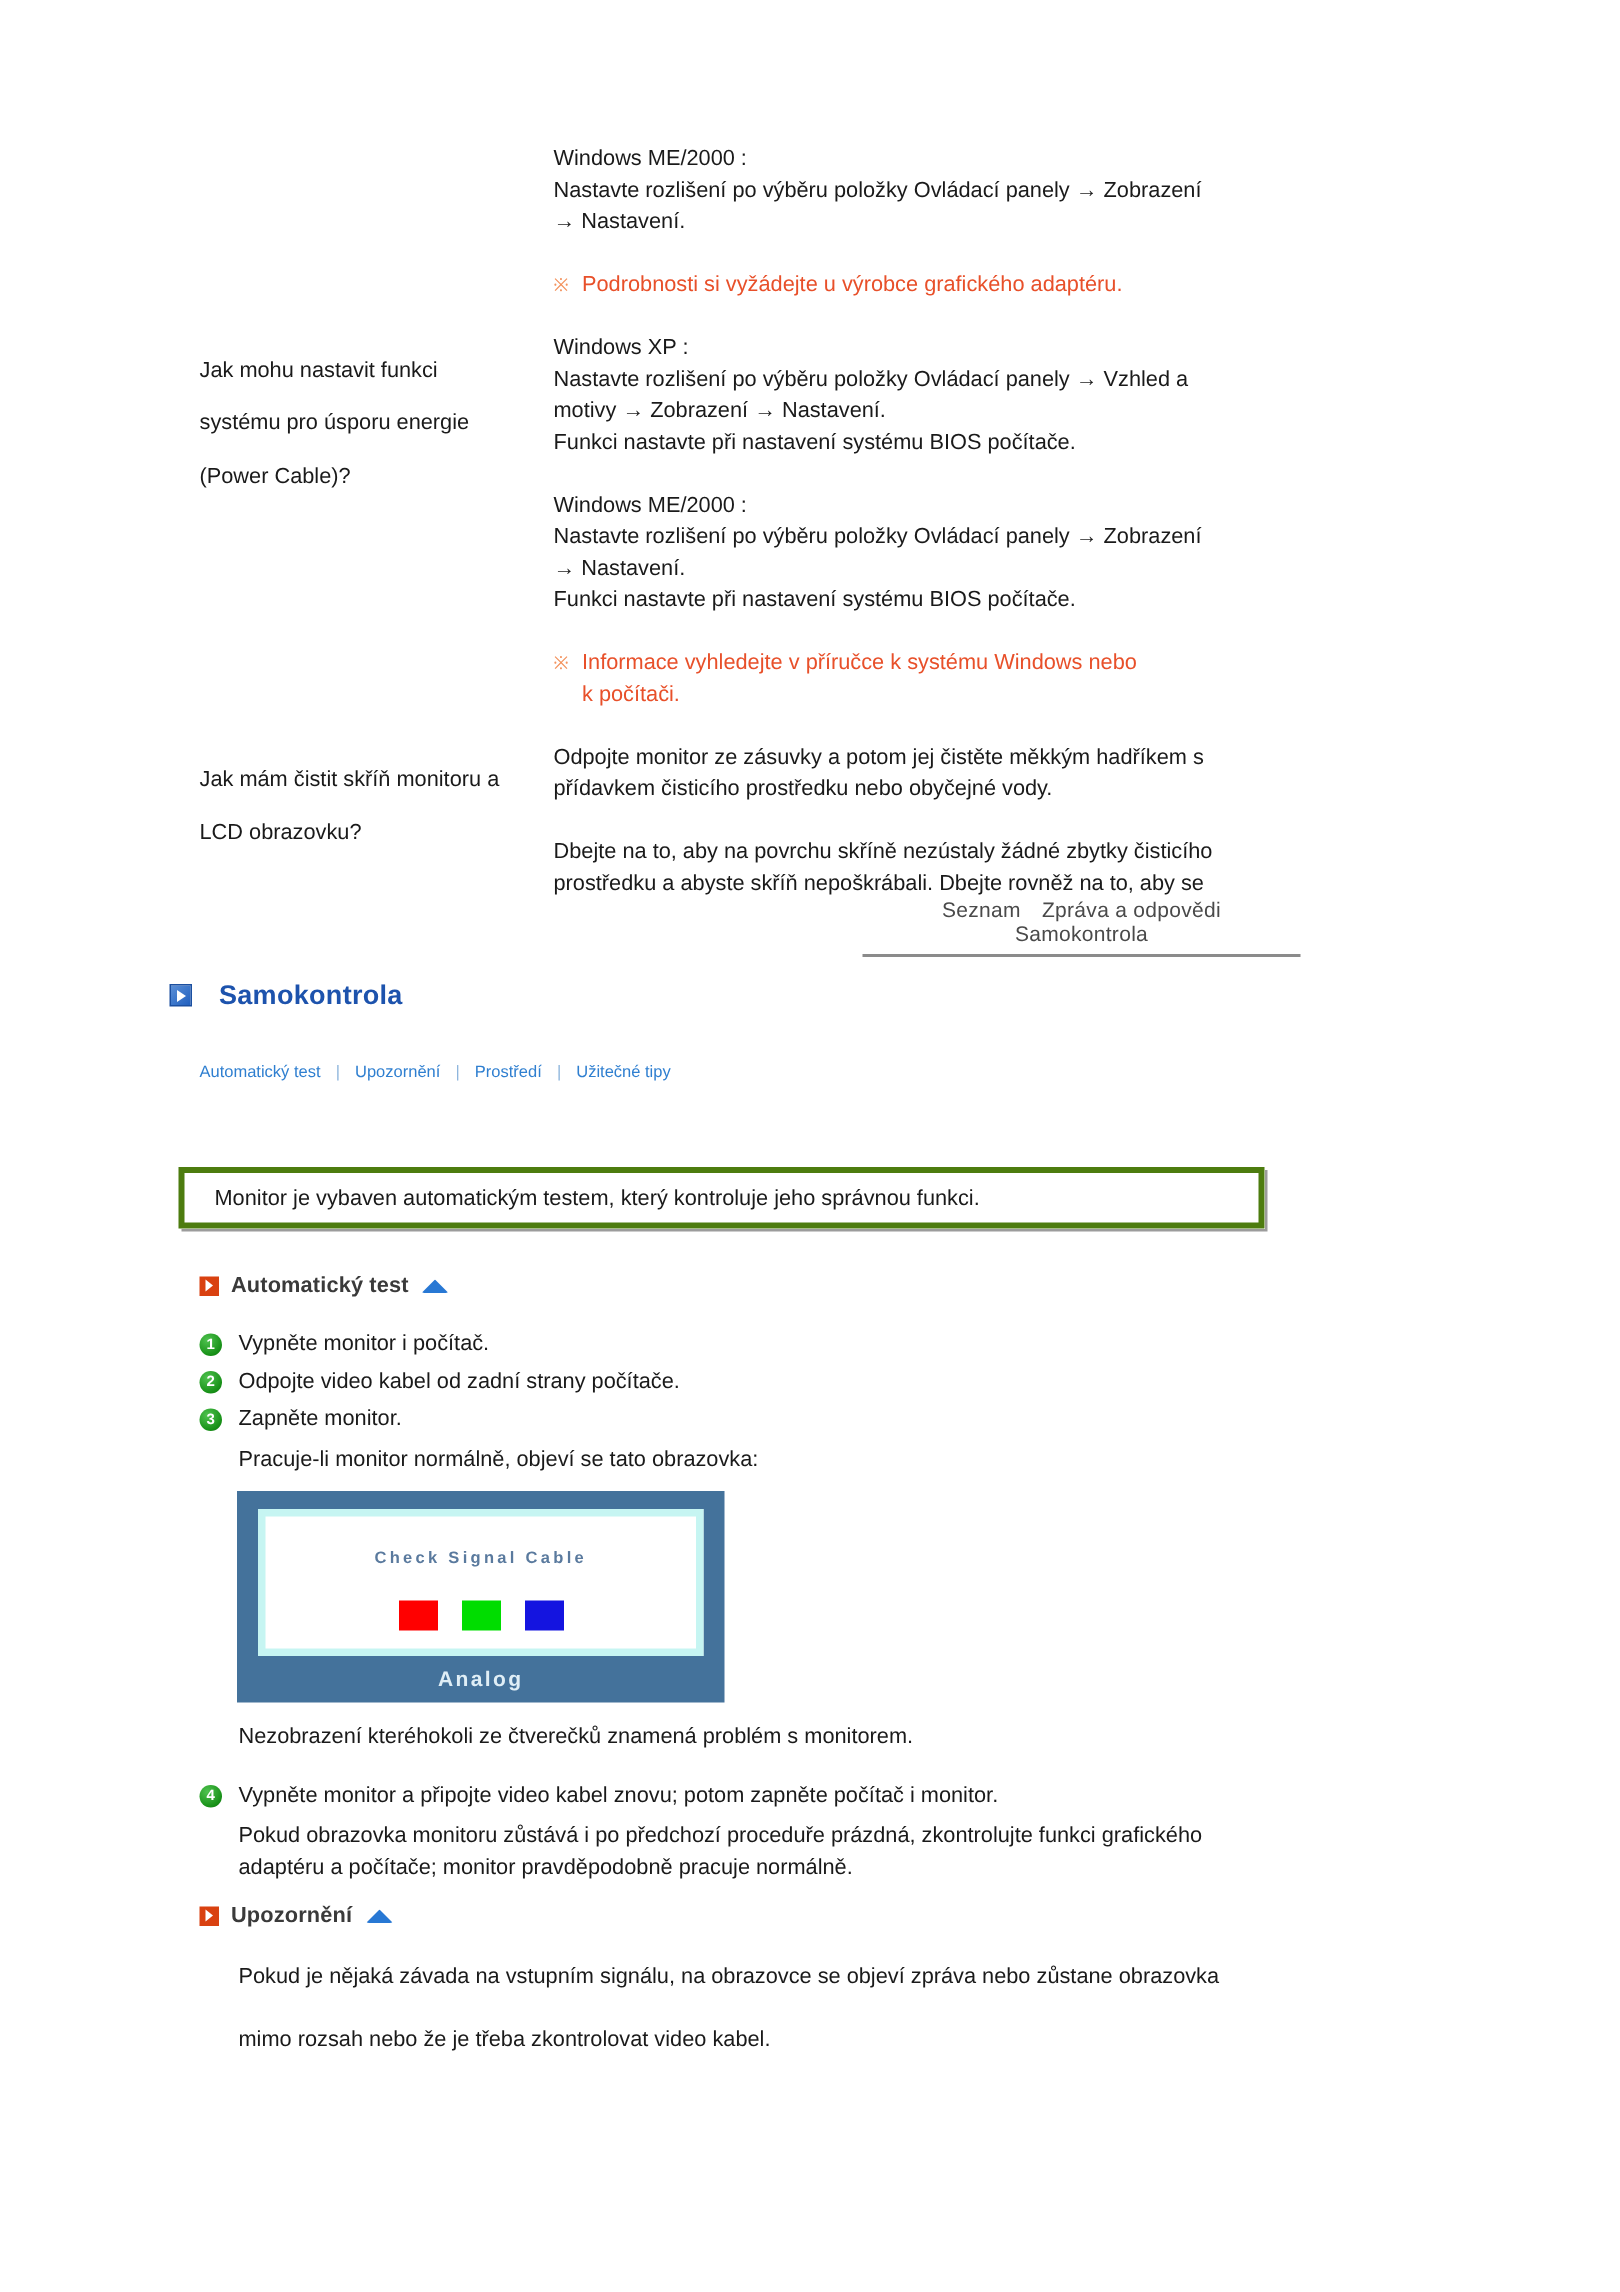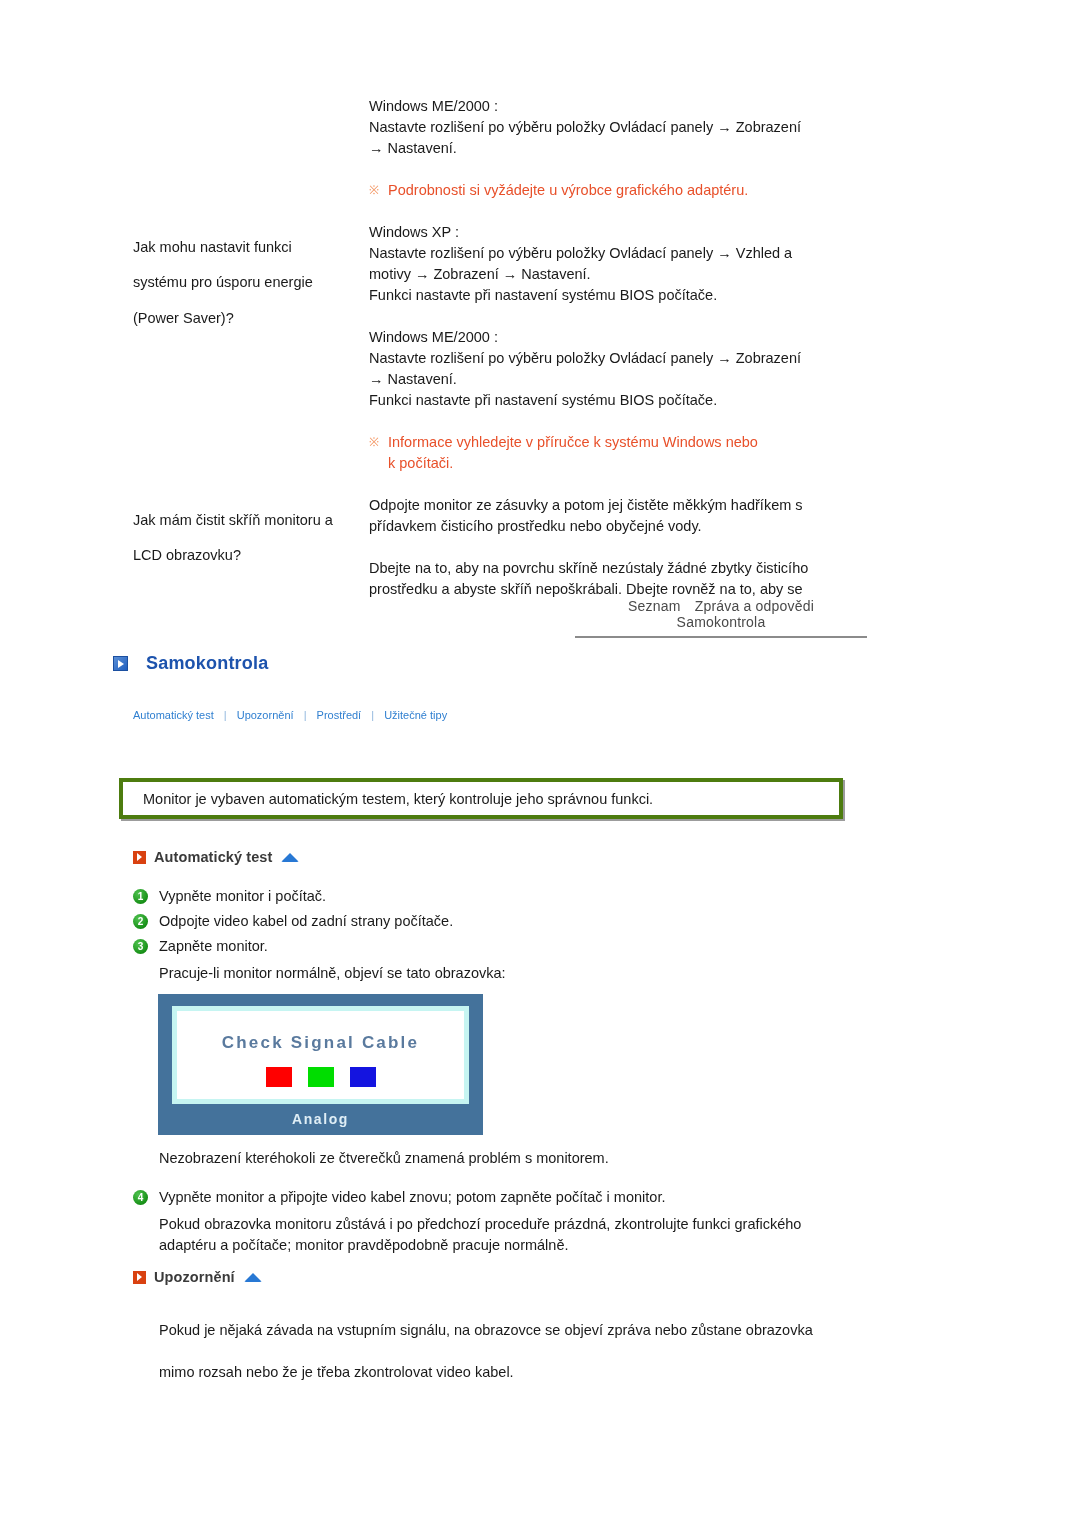--- a/index.html
+++ b/index.html
@@ -217,21 +217,21 @@
     background: #ffffff;
     border: 5px solid #c6f5f2;
     box-sizing: border-box;
     position: relative;
   }
   .monitor .scr-text {
     position: absolute;
     top: 22px;
     left: 0; right: 0;
     text-align: center;
-    font-size: 17px;
+    font-size: 11px;
     font-weight: bold;
     color: #5a7a9e;
     letter-spacing: 2.2px;
   }
   .monitor .swatches {
     position: absolute;
     top: 56px;
     left: 0; right: 0;
     display: flex;
     justify-content: center;
@@ -264,21 +264,21 @@
         <span class="note-text">Podrobnosti si vyžádejte u výrobce grafického adaptéru.</span>
       </div>
       <div class="gap-blank"></div>
     </div>
   </div>
 
   <div class="faq-row">
     <div class="faq-q">
       <p>Jak mohu nastavit funkci</p>
       <p>systému pro úsporu energie</p>
-      <p>(Power Saver)?</p>
+      <p>(Power Cable)?</p>
     </div>
     <div class="faq-a">
       <p>Windows XP :</p>
       <p>Nastavte rozlišení po výběru položky Ovládací panely → Vzhled a</p>
       <p>motivy → Zobrazení → Nastavení.</p>
       <p>Funkci nastavte při nastavení systému BIOS počítače.</p>
       <div class="gap-blank"></div>
       <p>Windows ME/2000 :</p>
       <p>Nastavte rozlišení po výběru položky Ovládací panely → Zobrazení</p>
       <p>→ Nastavení.</p>
@@ -379,17 +379,17 @@
   <span>Pokud obrazovka monitoru zůstává i po předchozí proceduře prázdná, zkontrolujte funkci grafického</span><br>
   <span>adaptéru a počítače; monitor pravděpodobně pracuje normálně.</span>
 </div>
 
 <div class="sub-head" style="left:133px; top:1269px;">
   <span class="sq-orange"></span>
   <span class="sub-title">Upozornění</span>
   <span class="tri-up"></span>
 </div>
 
-<div class="plain" style="left:159px; top:1308px; width:760px;margin-top:12px;">
+<div class="plain" style="left:159px; top:1308px; width:760px;">
   <span>Pokud je nějaká závada na vstupním signálu, na obrazovce se objeví zpráva nebo zůstane obrazovka</span><br>
   <br>
   <span>mimo rozsah nebo že je třeba zkontrolovat video kabel.</span>
 </div>
 
 </body></html>

